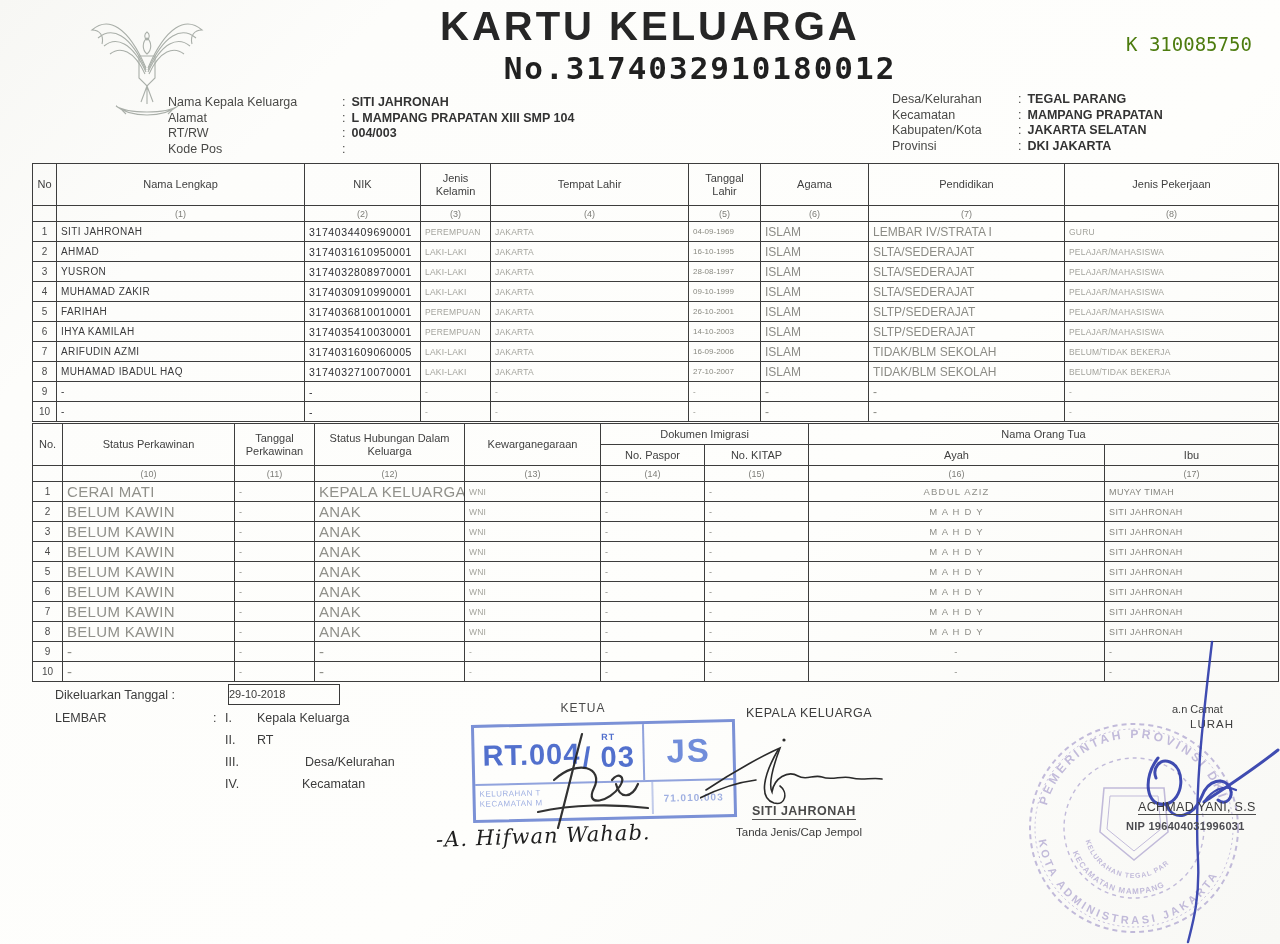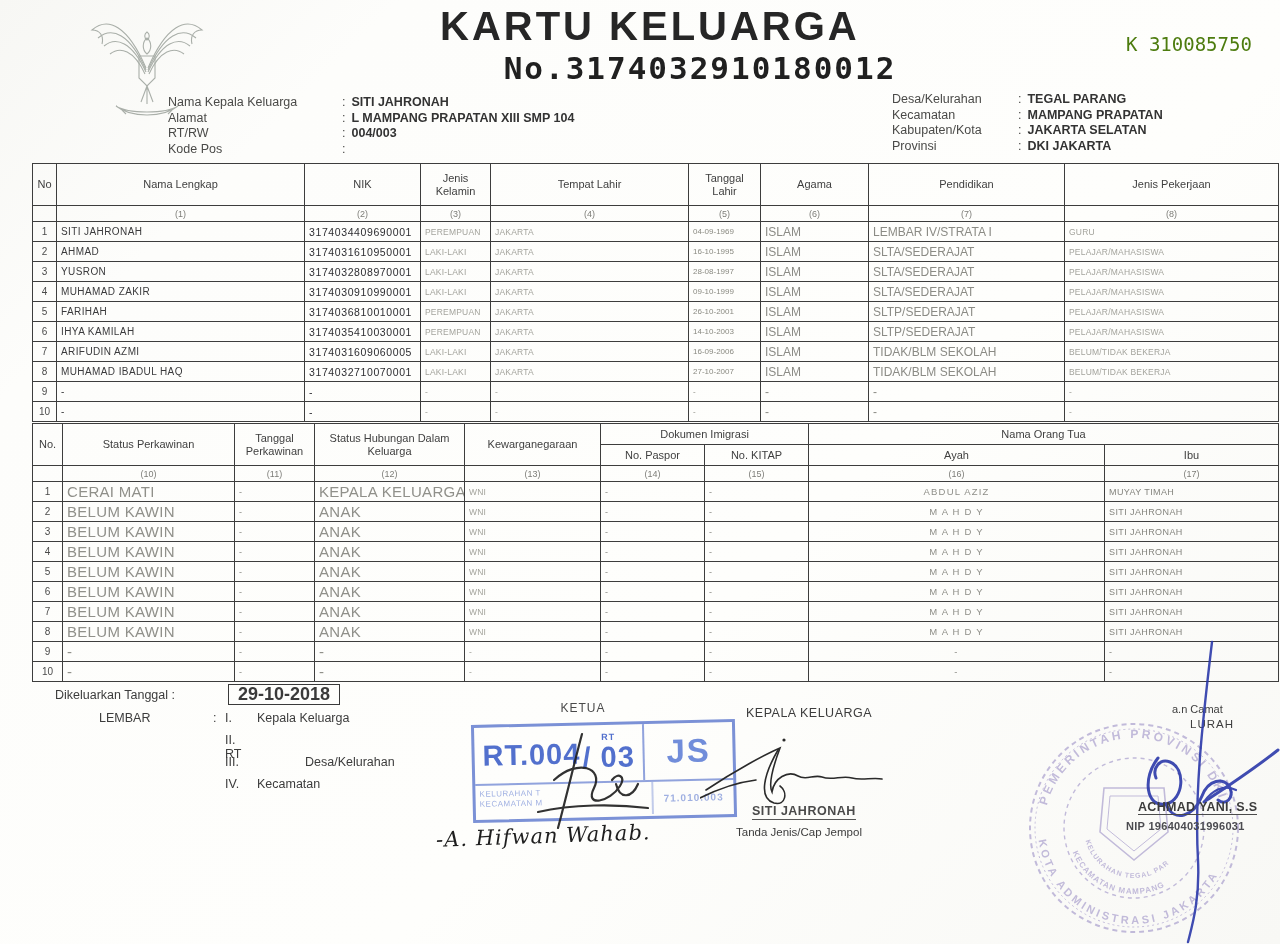--- a/index.html
+++ b/index.html
@@ -47,22 +47,22 @@
   .c-date{color:#8a8a82;font-size:8px;}
   .c-med{color:#8b8b85;font-size:12px;}
   .c-med2{color:#90908a;font-size:15px;letter-spacing:.3px;}
   .c-dash{color:#8a8a84;font-size:9px;}
   .c-father{color:#8e8e88;font-size:9.5px;letter-spacing:1.2px;text-align:center;}
   .c-mother{color:#84847e;font-size:9px;letter-spacing:.4px;}
   
   .f-label{font-size:12.5px;color:#3c3c3c;}
   #issued-label{left:55px;top:688px;}
   #issued-date{left:228px;top:684px;width:110px;height:19px;border:1.6px solid #3a3a3a;
-    text-align:center;font-size:18px;font-weight:bold;color:#3a3a3a;line-height:19px;}
-  #lembar-label{left:55px;top:711px;margin-left:44px;}
+    text-align:left;font-size:11px;font-weight:normal;color:#3a3a3a;line-height:19px;}
+  #lembar-label{left:55px;top:711px;}
   #lembar-colon{left:213px;top:711px;}
   .lembar-item{position:absolute;left:225px;font-size:12.5px;color:#3c3c3c;display:flex;}
   .lembar-item .num{width:32px;}
   #ketua-label{left:533px;top:701px;width:100px;text-align:center;font-size:12px;color:#4a4a4a;letter-spacing:1px;}
   
   #rt-stamp{left:472px;top:722px;width:258px;height:92px;transform:rotate(-1.3deg);
     border:3px solid rgba(72,102,200,.72);color:rgba(58,92,198,.88);}
   #rt-stamp .toprow{display:flex;height:56px;border-bottom:2px solid rgba(72,102,200,.6);}
   #rt-stamp .bigcell{width:168px;border-right:2px solid rgba(72,102,200,.6);
     display:flex;align-items:center;justify-content:center;font-weight:bold;font-size:29px;letter-spacing:1px;}
@@ -76,21 +76,21 @@
   #rt-stamp .botright{flex:1;font-size:10px;font-weight:bold;display:flex;align-items:center;
     justify-content:center;opacity:.55;letter-spacing:1px;}
   .handname{left:436px;top:824px;font-family:"DejaVu Serif",serif;font-style:italic;
     font-size:21px;color:#1e1e1e;letter-spacing:1px;transform:rotate(-2deg);white-space:nowrap;}
   #kepala-label{left:746px;top:706px;font-size:12.5px;color:#3c3c3c;letter-spacing:.5px;}
   #kepala-name{left:752px;top:804px;font-size:12.5px;font-weight:bold;color:#4a4a4a;
     border-bottom:1.5px solid #555;padding-bottom:1px;letter-spacing:.5px;}
   #kepala-caption{left:736px;top:826px;font-size:11.5px;color:#3c3c3c;}
   #camat-label{left:1172px;top:703px;font-size:11px;color:#3e3e3e;}
   #lurah-label{left:1190px;top:718px;font-size:11.5px;color:#3e3e3e;letter-spacing:1px;}
-  #lurah-name{left:1138px;top:800px;font-size:12.5px;font-weight:bold;color:#3b3b3b;
+  #lurah-name{left:1138px;top:800px;font-size:12.5px;font-weight:normal;color:#3b3b3b;
     border-bottom:1.5px solid #4a4a4a;white-space:nowrap;z-index:6;letter-spacing:.3px;}
   #lurah-nip{left:1126px;top:820px;font-size:11px;font-weight:bold;color:#4b4b50;
     white-space:nowrap;z-index:6;letter-spacing:.3px;}
   svg{display:block;}
 </style>
 </head>
 <body>
 
 <svg class="abs" style="left:86px;top:4px;opacity:.75" width="124" height="132" viewBox="0 0 124 132">
   <g fill="none" stroke="#8f968f" stroke-width="1.1">
@@ -466,29 +466,29 @@
 
 <div class="abs f-label" id="issued-label">Dikeluarkan Tanggal :</div>
 <div class="abs" id="issued-date">29-10-2018</div>
 <div class="abs f-label" id="lembar-label">LEMBAR</div>
 <div class="abs f-label" id="lembar-colon">:</div>
 <div id="lembar-list">
     <div class="lembar-item" style="top: 711px;">
       <span class="num">I.</span>
       <span>Kepala Keluarga</span>
     </div>
-    <div class="lembar-item" style="top: 733px; flex-direction: column;">
+    <div class="lembar-item" style="top: 733px;">
       <span class="num">II.</span>
       <span>RT</span>
     </div>
     <div class="lembar-item" style="top: 755px; gap: 48px;">
       <span class="num">III.</span>
       <span>Desa/Kelurahan</span>
     </div>
-    <div class="lembar-item" style="top: 777px;">
+    <div class="lembar-item" style="top: 777px; gap: 45px;">
       <span class="num">IV.</span>
       <span>Kecamatan</span>
     </div>
   </div>
 
 <div class="abs" id="ketua-label">KETUA</div>
 <div class="abs" id="rt-stamp">
   <div class="toprow">
     <div class="bigcell">
       <span>RT.004</span>

